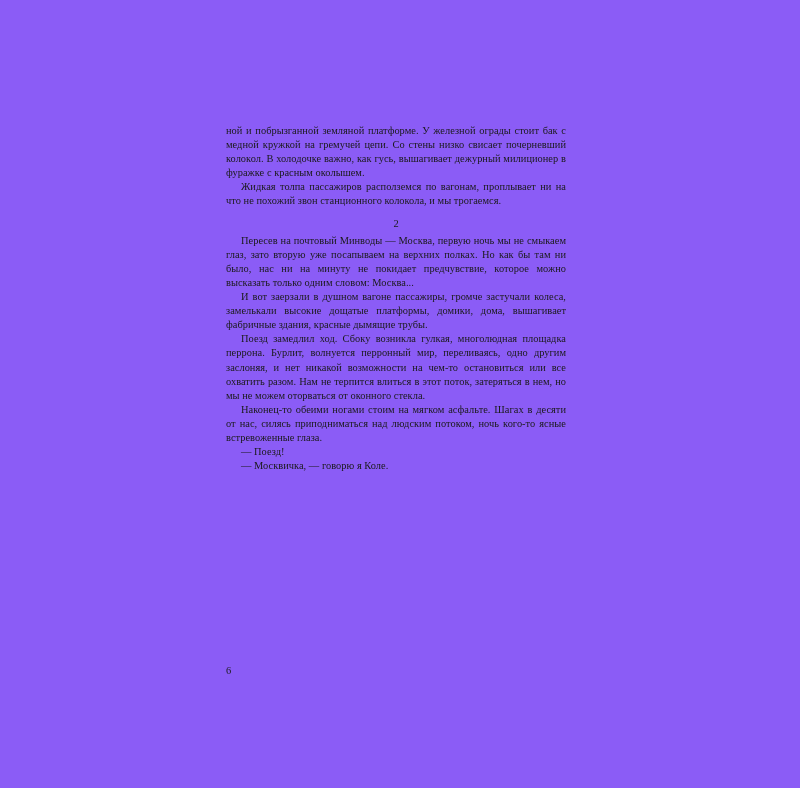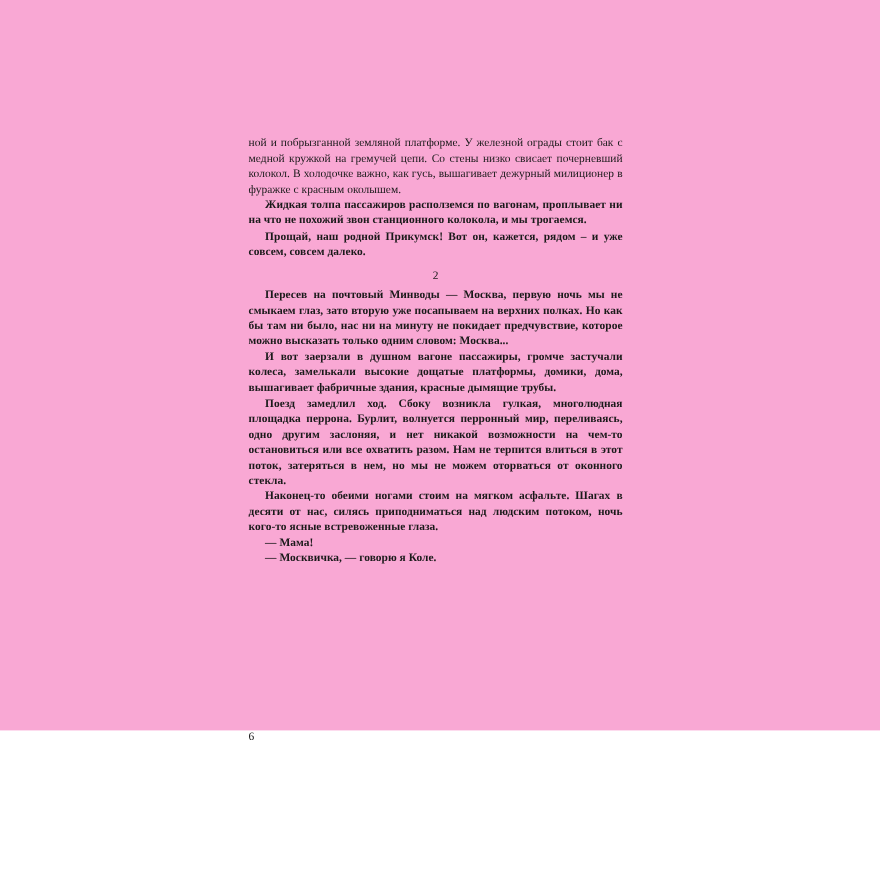--- a/index.html
+++ b/index.html
@@ -10,41 +10,40 @@
   body {
     width: 800px;
     height: 800px;
     font-family: "Liberation Serif", serif;
     color: #1a1a1a;
     overflow: hidden;
   }
   .page {
     position: relative;
     width: 800px;
-    height: 664px;
-    background: #f9a8d4;
+    height: 788px;
+    background: #8b5cf6;
   }
   .text-column {
     position: absolute;
     left: 226px;
     top: 124px;
     width: 340px;
   }
   .para {
     margin: 0;
     font-size: 10.4px;
     line-height: 14.1px;
     text-align: justify;
     text-justify: inter-word;
     letter-spacing: 0.03px;
     hyphens: manual;
   }
   .para.indent {
     text-indent: 15px;
-    font-weight: bold;
   }
   .section-number {
     margin: 0;
     font-size: 10.4px;
     line-height: 14.1px;
     text-align: center;
     padding-top: 8px;
     padding-bottom: 3px;
   }
   .page-number {
@@ -57,27 +56,26 @@
   }
 </style>
 </head>
 <body>
 
 <div class="page">
   <div class="text-column">
 
     <p class="para">ной и побрызганной земляной платформе. У железной ограды стоит бак с медной кружкой на гремучей цепи. Со стены низко свисает почерневший колокол. В холодочке важно, как гусь, вышагивает дежурный милиционер в фуражке с красным околышем.</p>
     <p class="para indent">Жидкая толпа пассажиров располземся по вагонам, проплывает ни на что не похожий звон станционного колокола, и мы трогаемся.</p>
-    <p class="para indent">Прощай, наш родной Прикумск! Вот он, кажется, рядом – и уже совсем, совсем далеко.</p>
 
     <p class="section-number">2</p>
 
     <p class="para indent">Пересев на почтовый Минводы — Москва, первую ночь мы не смыкаем глаз, зато вторую уже посапываем на верхних полках. Но как бы там ни было, нас ни на минуту не покидает предчувствие, которое можно высказать только одним словом: Москва...</p>
     <p class="para indent">И вот заерзали в душном вагоне пассажиры, громче застучали колеса, замелькали высокие дощатые платформы, домики, дома, вышагивает фабричные здания, красные дымящие трубы.</p>
     <p class="para indent">Поезд замедлил ход. Сбоку возникла гулкая, многолюдная площадка перрона. Бурлит, волнуется перронный мир, переливаясь, одно другим заслоняя, и нет никакой возможности на чем-то остановиться или все охватить разом. Нам не терпится влиться в этот поток, затеряться в нем, но мы не можем оторваться от оконного стекла.</p>
     <p class="para indent">Наконец-то обеими ногами стоим на мягком асфальте. Шагах в десяти от нас, силясь приподниматься над людским потоком, ночь кого-то ясные встревоженные глаза.</p>
-    <p class="para indent">— Мама!</p>
+    <p class="para indent">— Поезд!</p>
     <p class="para indent">— Москвичка, — говорю я Коле.</p>
 
   </div>
 
   <div class="page-number">6</div>
 </div>
 
 </body></html>

